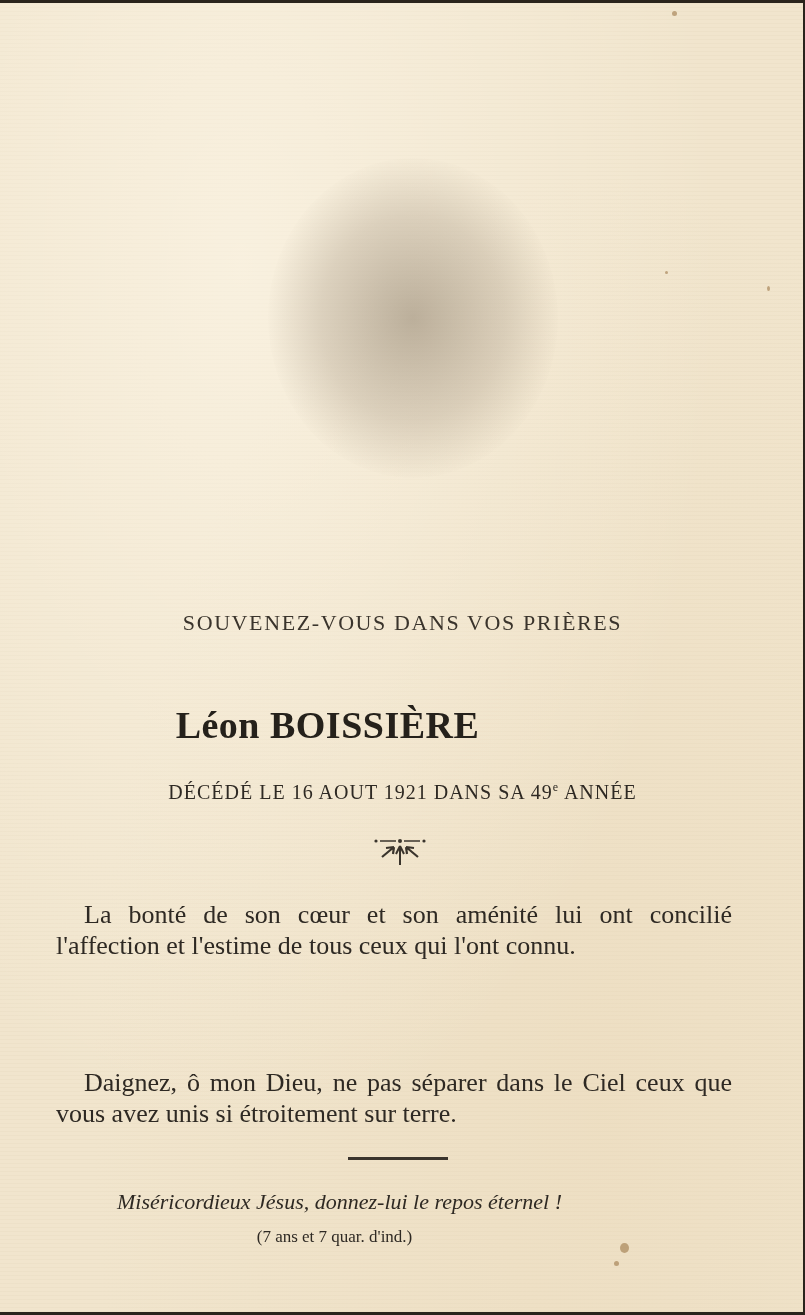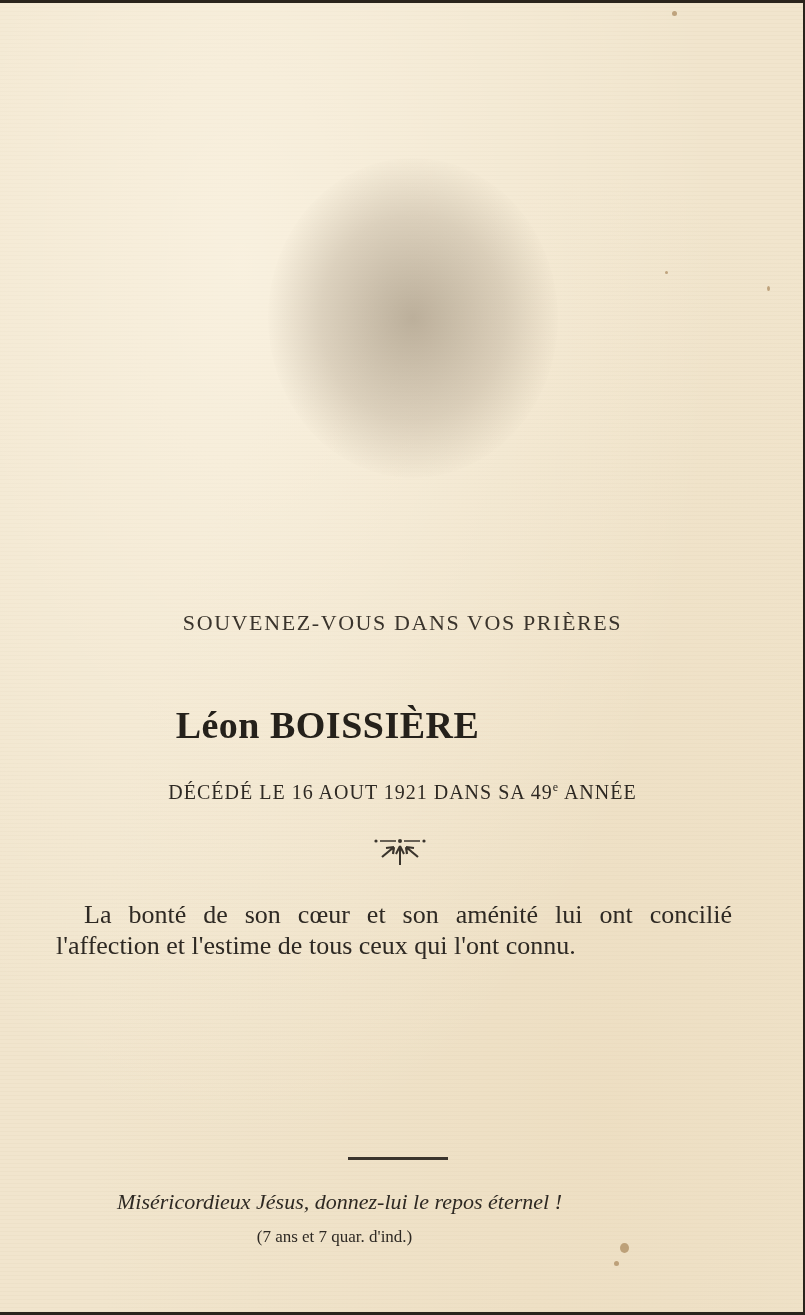--- a/index.html
+++ b/index.html
@@ -133,18 +133,19 @@
     <circle cx="28" cy="6" r="2" fill="#3a342c"></circle>
     <circle cx="52" cy="6" r="1.6" fill="#3a342c"></circle>
     <line x1="8" y1="6" x2="24" y2="6" stroke="#3a342c" stroke-width="1.5"></line>
     <line x1="32" y1="6" x2="48" y2="6" stroke="#3a342c" stroke-width="1.5"></line>
     <path d="M10 22 L22 12 M22 12 L14 13 M22 12 L21 19" stroke="#3a342c" stroke-width="2.2" fill="none"></path>
     <path d="M46 22 L34 12 M34 12 L42 13 M34 12 L35 19" stroke="#3a342c" stroke-width="2.2" fill="none"></path>
     <path d="M28 11 L28 30 M28 11 L24 19 M28 11 L32 19" stroke="#3a342c" stroke-width="2" fill="none"></path>
   </svg>
 
   <p class="para p1">La bonté de son cœur et son aménité lui ont concilié l'affection et l'estime de tous ceux qui l'ont connu.</p>
+  <p class="para p3">Daignez, ô mon Dieu, ne pas séparer dans le Ciel ceux que vous avez unis si étroitement sur terre.</p>
 
   <div class="rule"></div>
 
   <div class="prayer">Miséricordieux Jésus, donnez-lui le repos éternel !</div>
   <div class="indulgence">(7 ans et 7 quar. d'ind.)</div>
 </div>
 
 </body></html>

